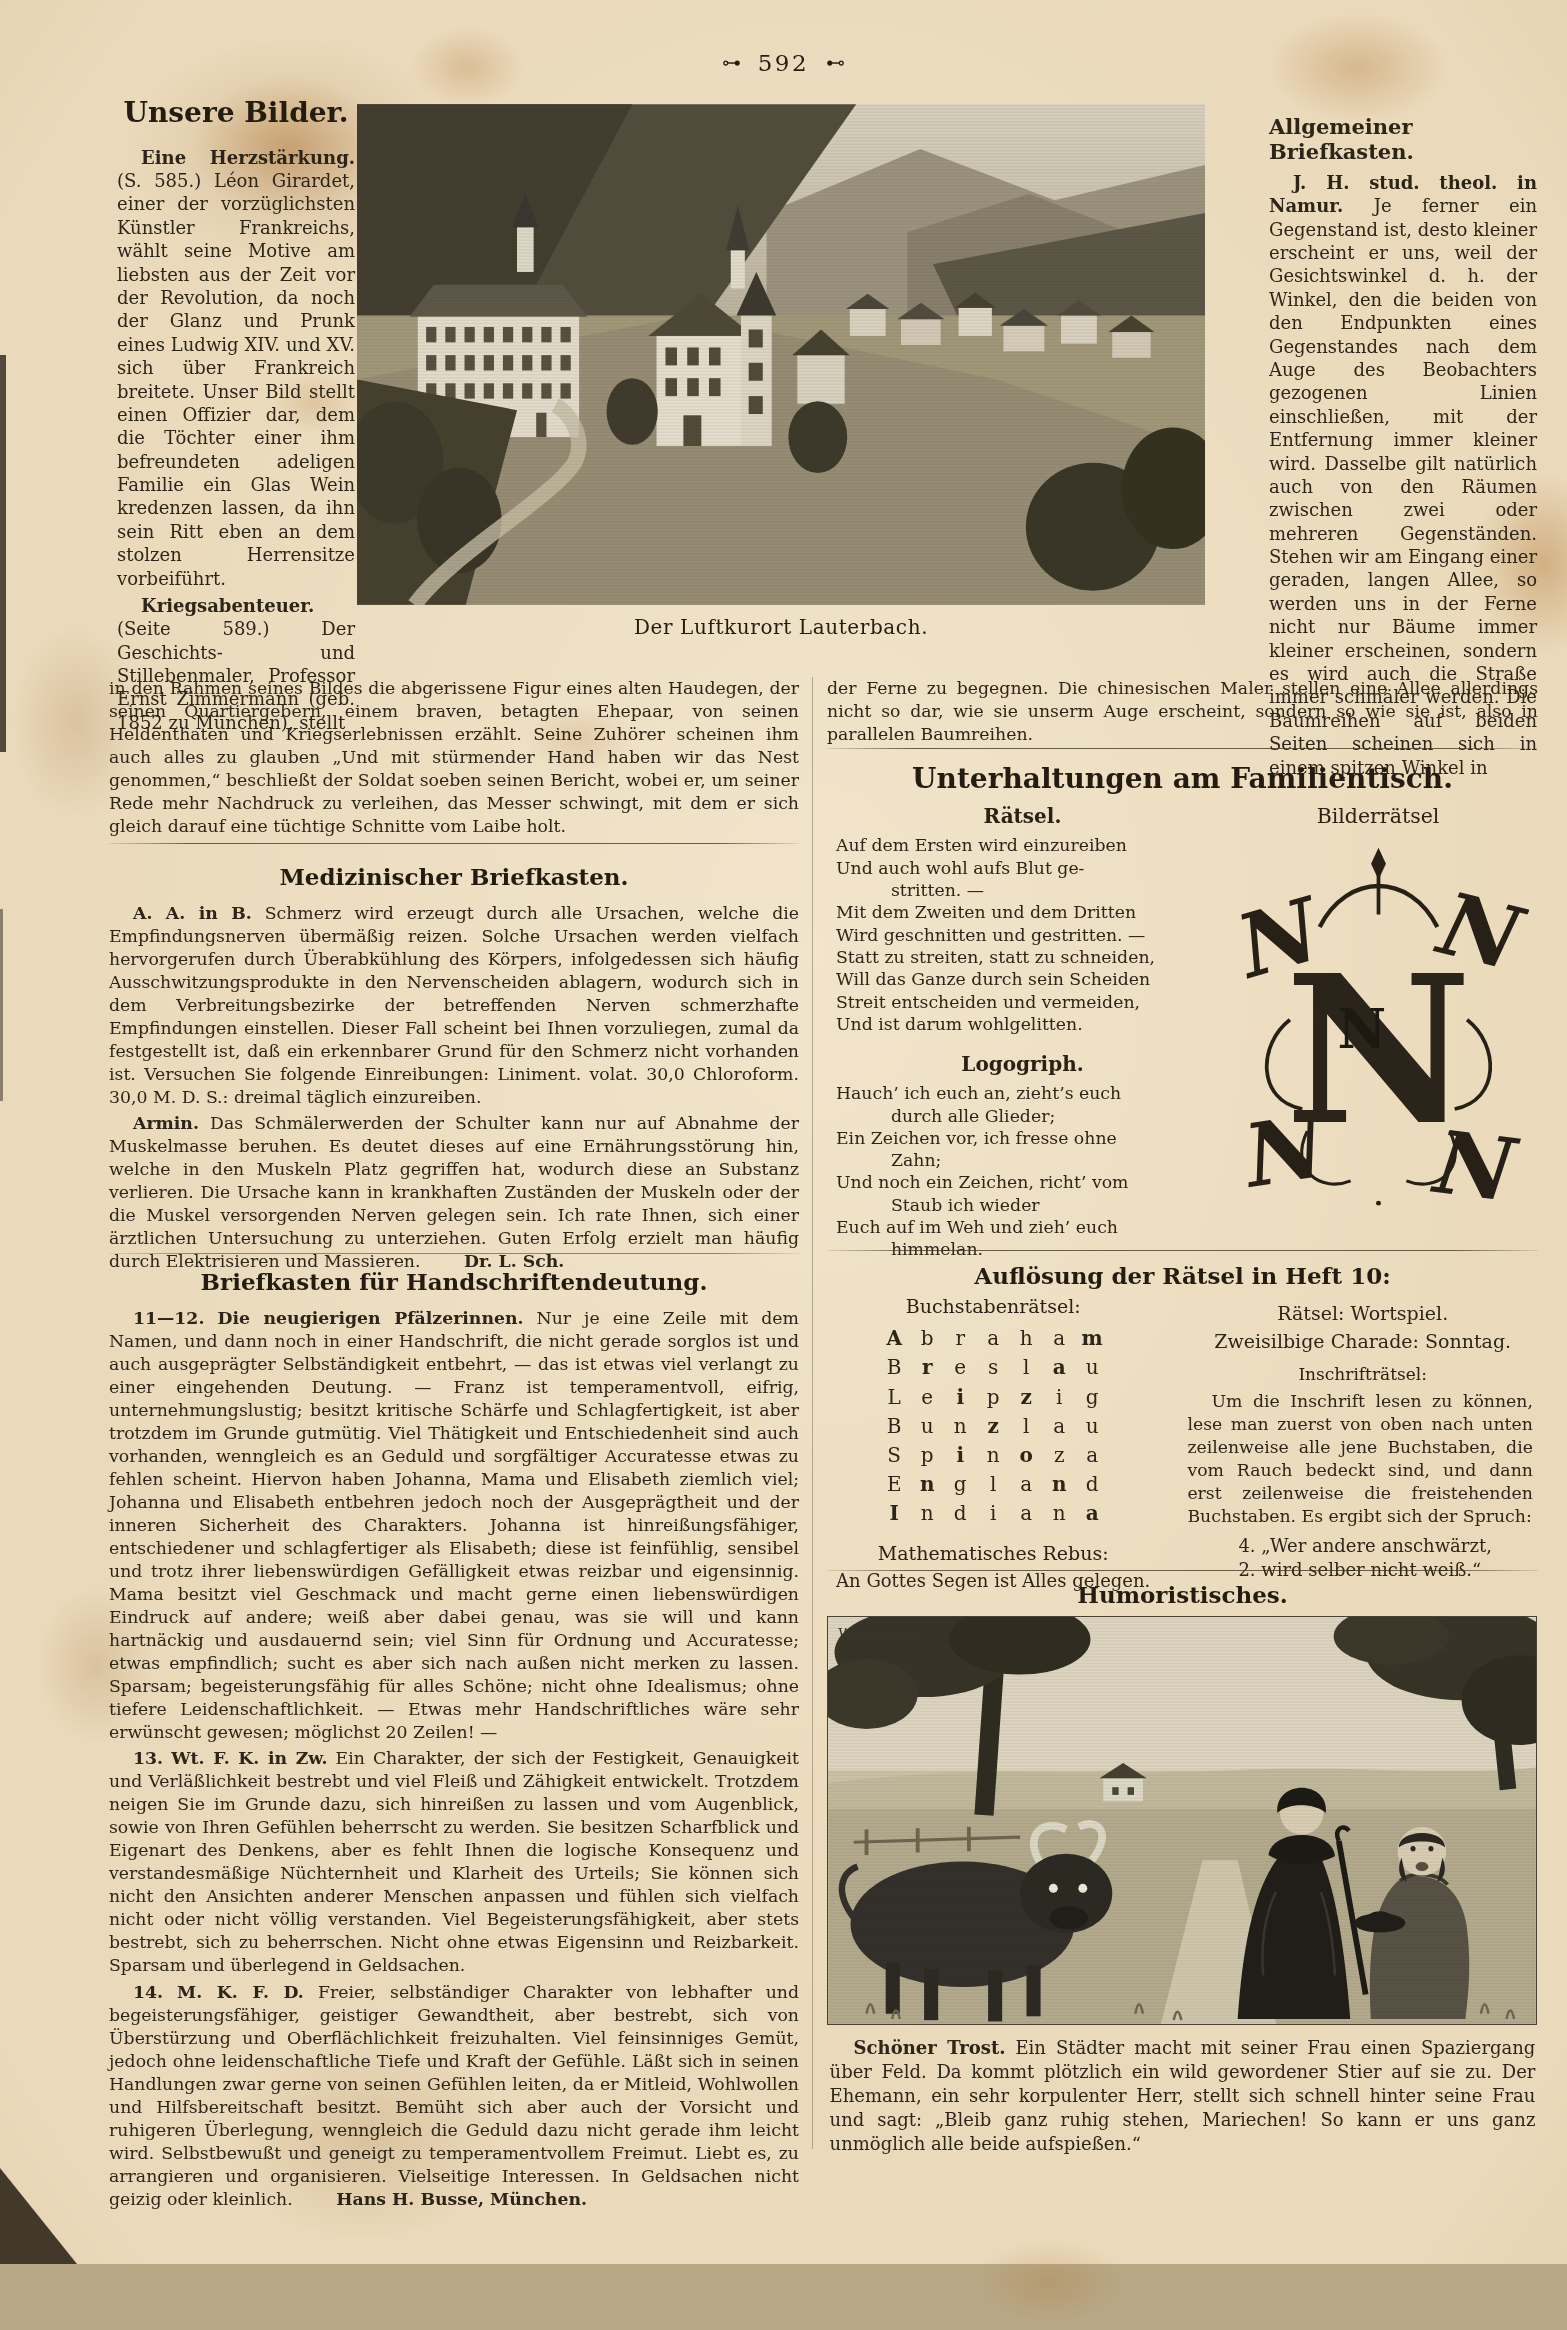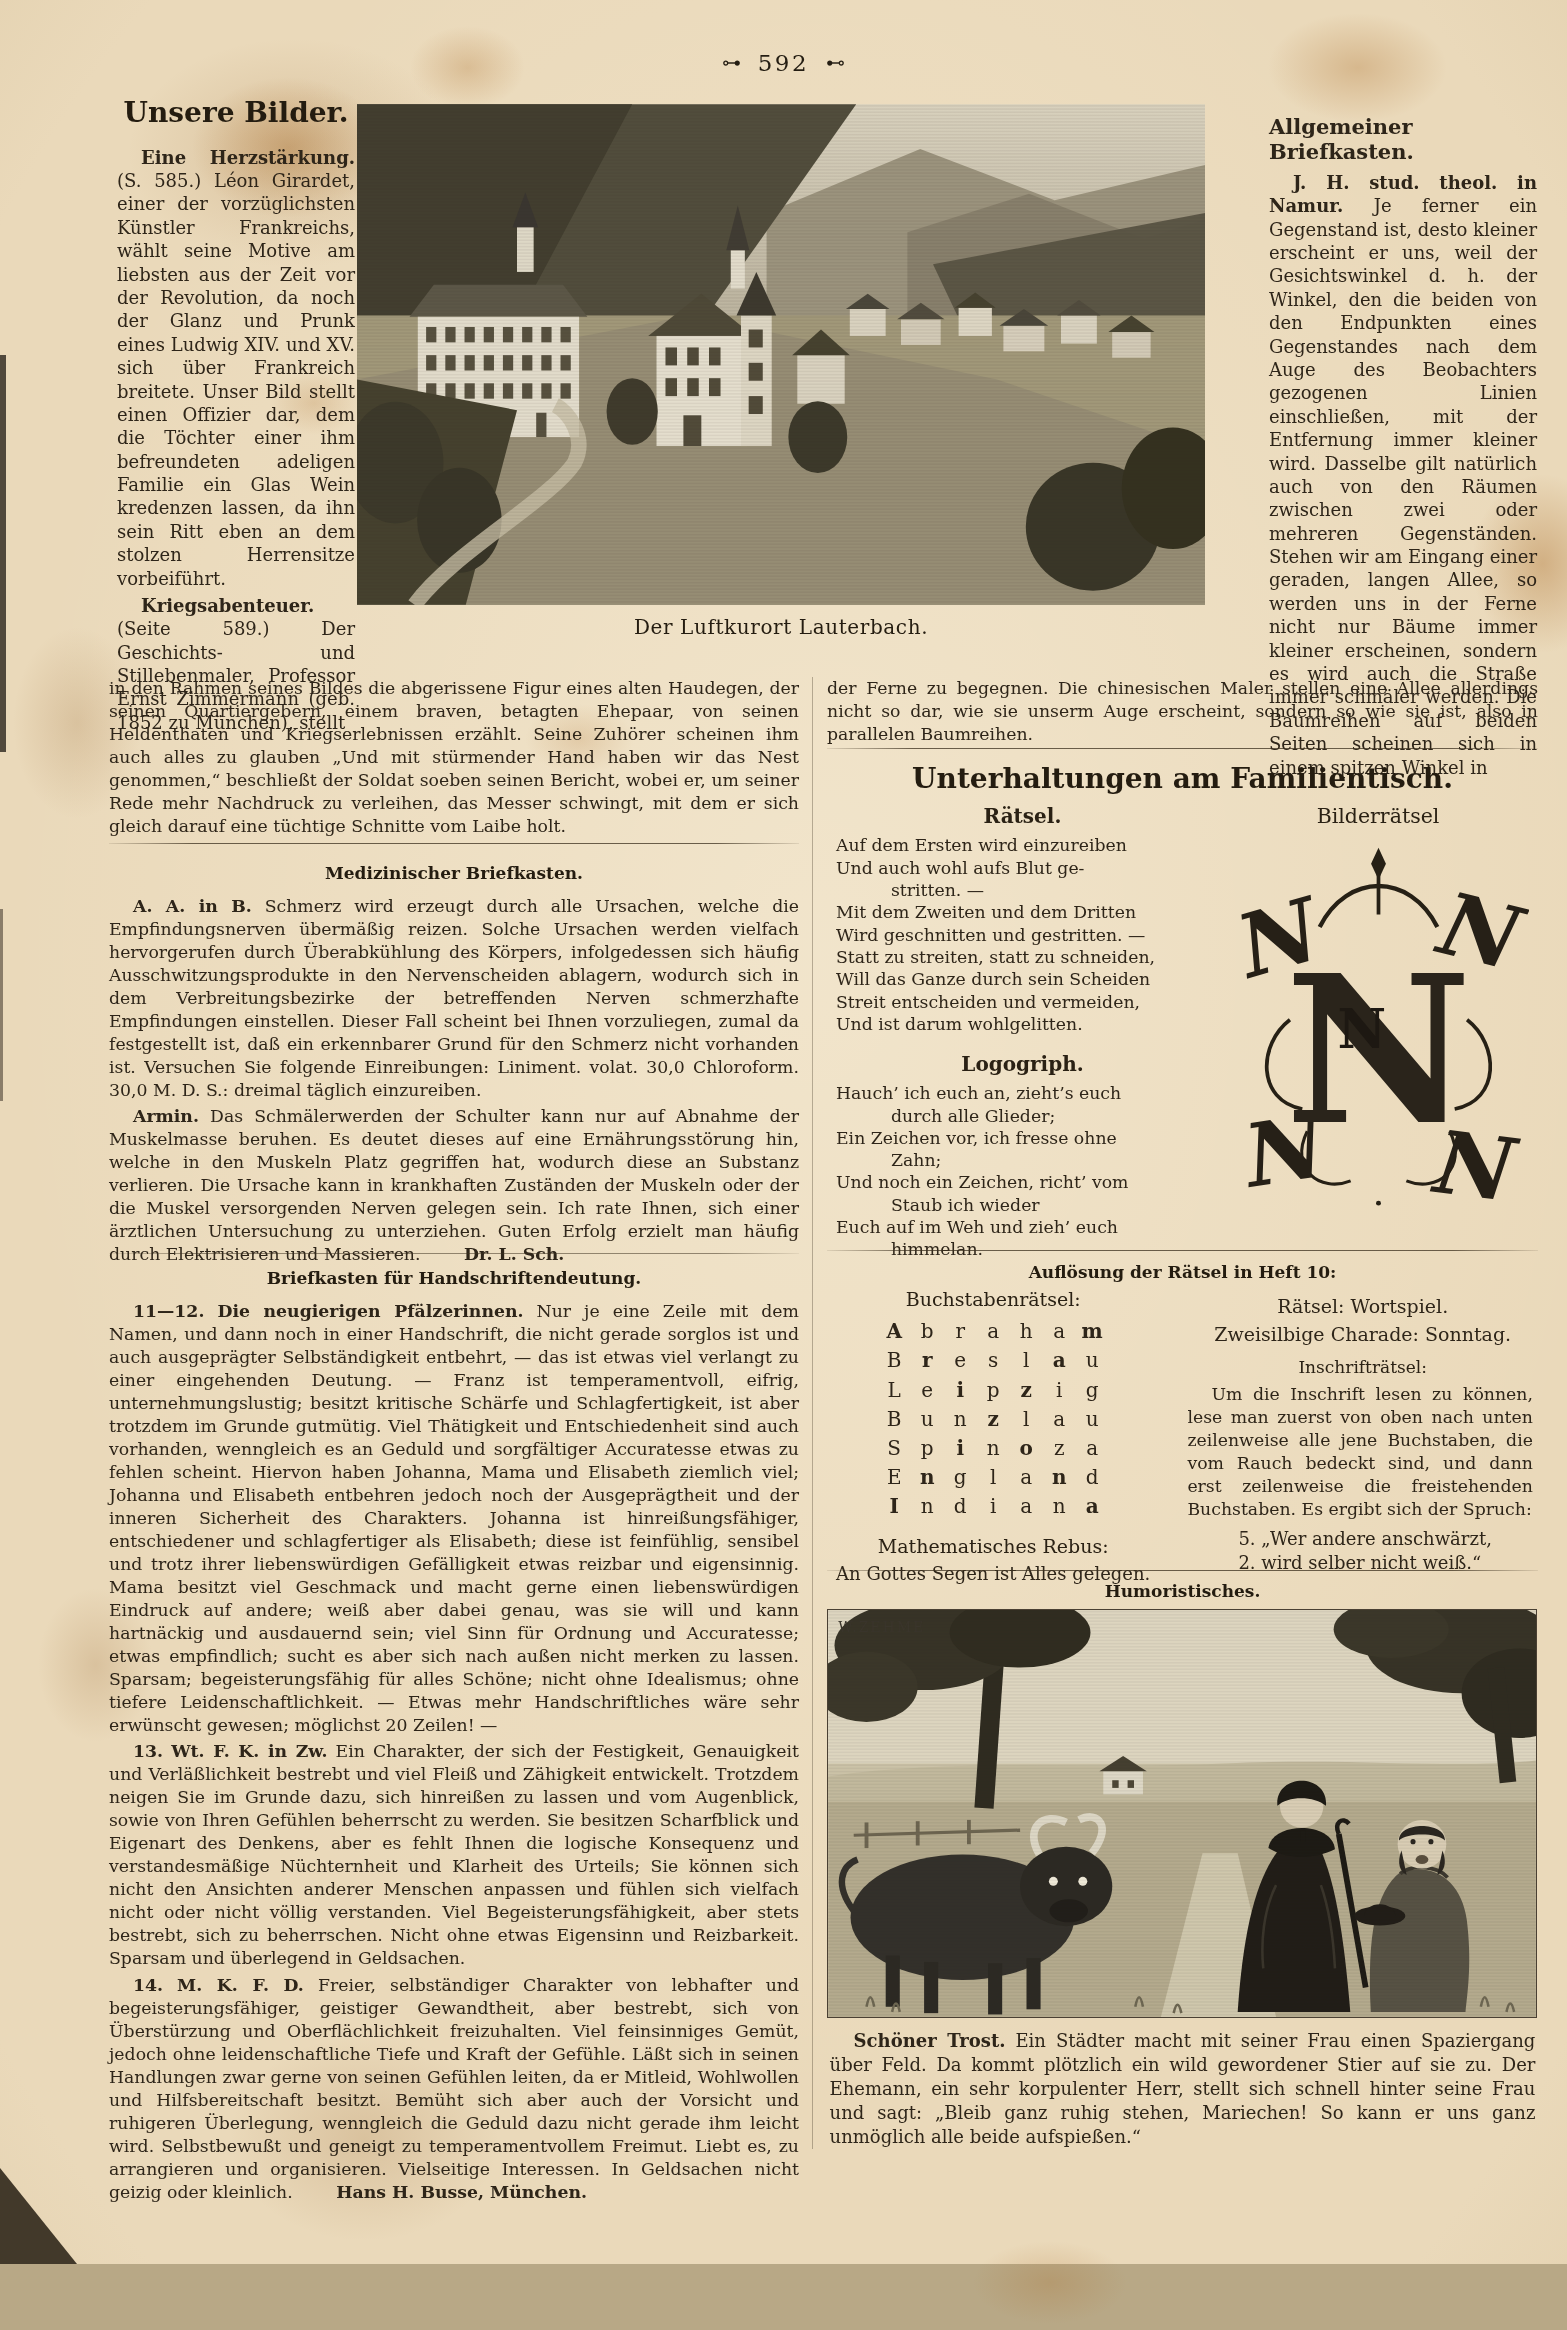--- a/index.html
+++ b/index.html
@@ -19,21 +19,21 @@
   .s-rust{background:radial-gradient(closest-side, rgba(170,108,40,.38), rgba(170,108,40,0));}
   .s-soft{background:radial-gradient(closest-side, rgba(150,100,45,.20), rgba(150,100,45,0));}
   .edge-sliver{position:absolute;left:0;top:355px;width:5.8px;height:397px;background:#1e1812;opacity:.75;}
   .edge-sliver2{position:absolute;left:0;top:909px;width:3.2px;height:192px;background:#2a2218;opacity:.5;}
   .corner-dark{position:absolute;left:0;bottom:0;width:77px;height:96px;background:#241d12;opacity:.85;
     clip-path:polygon(0 0,0 100%,100% 100%);}
   .pagenum-row{position:absolute;top:50px;left:0;width:100%;text-align:center;
     font-size:23px;letter-spacing:2.6px;color:#241d12;}
   .pagenum-row .orn{font-size:19px;letter-spacing:0;margin:0 16.6px;position:relative;top:-1.9px;}
   h2.big-title{font-size:28px;font-weight:bold;text-align:center;margin:0 0 16.6px 0;color:#241c10;}
-  h3.mid-title{font-size:17px;font-weight:bold;text-align:center;margin:0 0 11.5px 0;color:#241c10;}
+  h3.mid-title{font-size:23px;font-weight:bold;text-align:center;margin:0 0 11.5px 0;color:#241c10;}
   h4.sub-title{font-size:20px;font-weight:bold;text-align:center;margin:0 0 6.4px 0;color:#2a2114;}
   .col-narrow p, .wide p{
     font-size:18px;line-height:1.30;text-align:justify;margin:0 0 3.8px 0;text-indent:24px;
   }
   .wide p{font-size:17.3px;line-height:1.33;}
   .lead-b{font-weight:bold;}
   .sig-inline{font-weight:bold;margin-left:38px;white-space:nowrap;}
   .abs{position:absolute;}
   .rule{position:absolute;height:1.3px;background:linear-gradient(90deg, rgba(60,48,30,.1), rgba(60,48,30,.75) 12%, rgba(60,48,30,.75) 88%, rgba(60,48,30,.1));}
   .vdivider{position:absolute;left:812px;top:677px;width:0.6px;height:1472px;background:rgba(70,58,40,.35);}
@@ -349,21 +349,21 @@
           </div>
         <h4 class="sub-title" style="font-weight:normal;font-size:19px;margin-top:16.6px;">Mathematisches Rebus:</h4>
         <div class="center-line" style="font-size:18px;">An Gottes Segen ist Alles gelegen.</div>
       </div>
       <div class="auf-right">
         <div class="center-line">Rätsel: Wortspiel.</div>
         <div class="center-line">Zweisilbige Charade: Sonntag.</div>
         <h4 class="sub-title" style="font-weight:normal;font-size:17px;margin-top:11.5px;">Inschrifträtsel:</h4>
         <p class="inschrift-p">Um die Inschrift lesen zu können, lese man zuerst von oben nach unten zeilenweise alle jene Buchstaben, die vom Rauch bedeckt sind, und dann erst zeilenweise die freistehenden Buchstaben. Es ergibt sich der Spruch:</p>
         <div class="spruch">
-            <div class="pline">5. „Wer andere anschwärzt,</div>
+            <div class="pline">4. „Wer andere anschwärzt,</div>
             <div class="pline">2. wird selber nicht weiß.“</div>
           </div>
       </div>
     </div>
   </div>
 
   <div class="rule" style="left:827px;top:1570px;width:711px;"></div>
   <div class="abs" style="left:827px;top:1581px;width:711px;">
     <h3 class="mid-title" style="margin-bottom:7.7px;">Humoristisches.</h3>
     <div class="illus-frame" style="width:708px;height:407px;">

